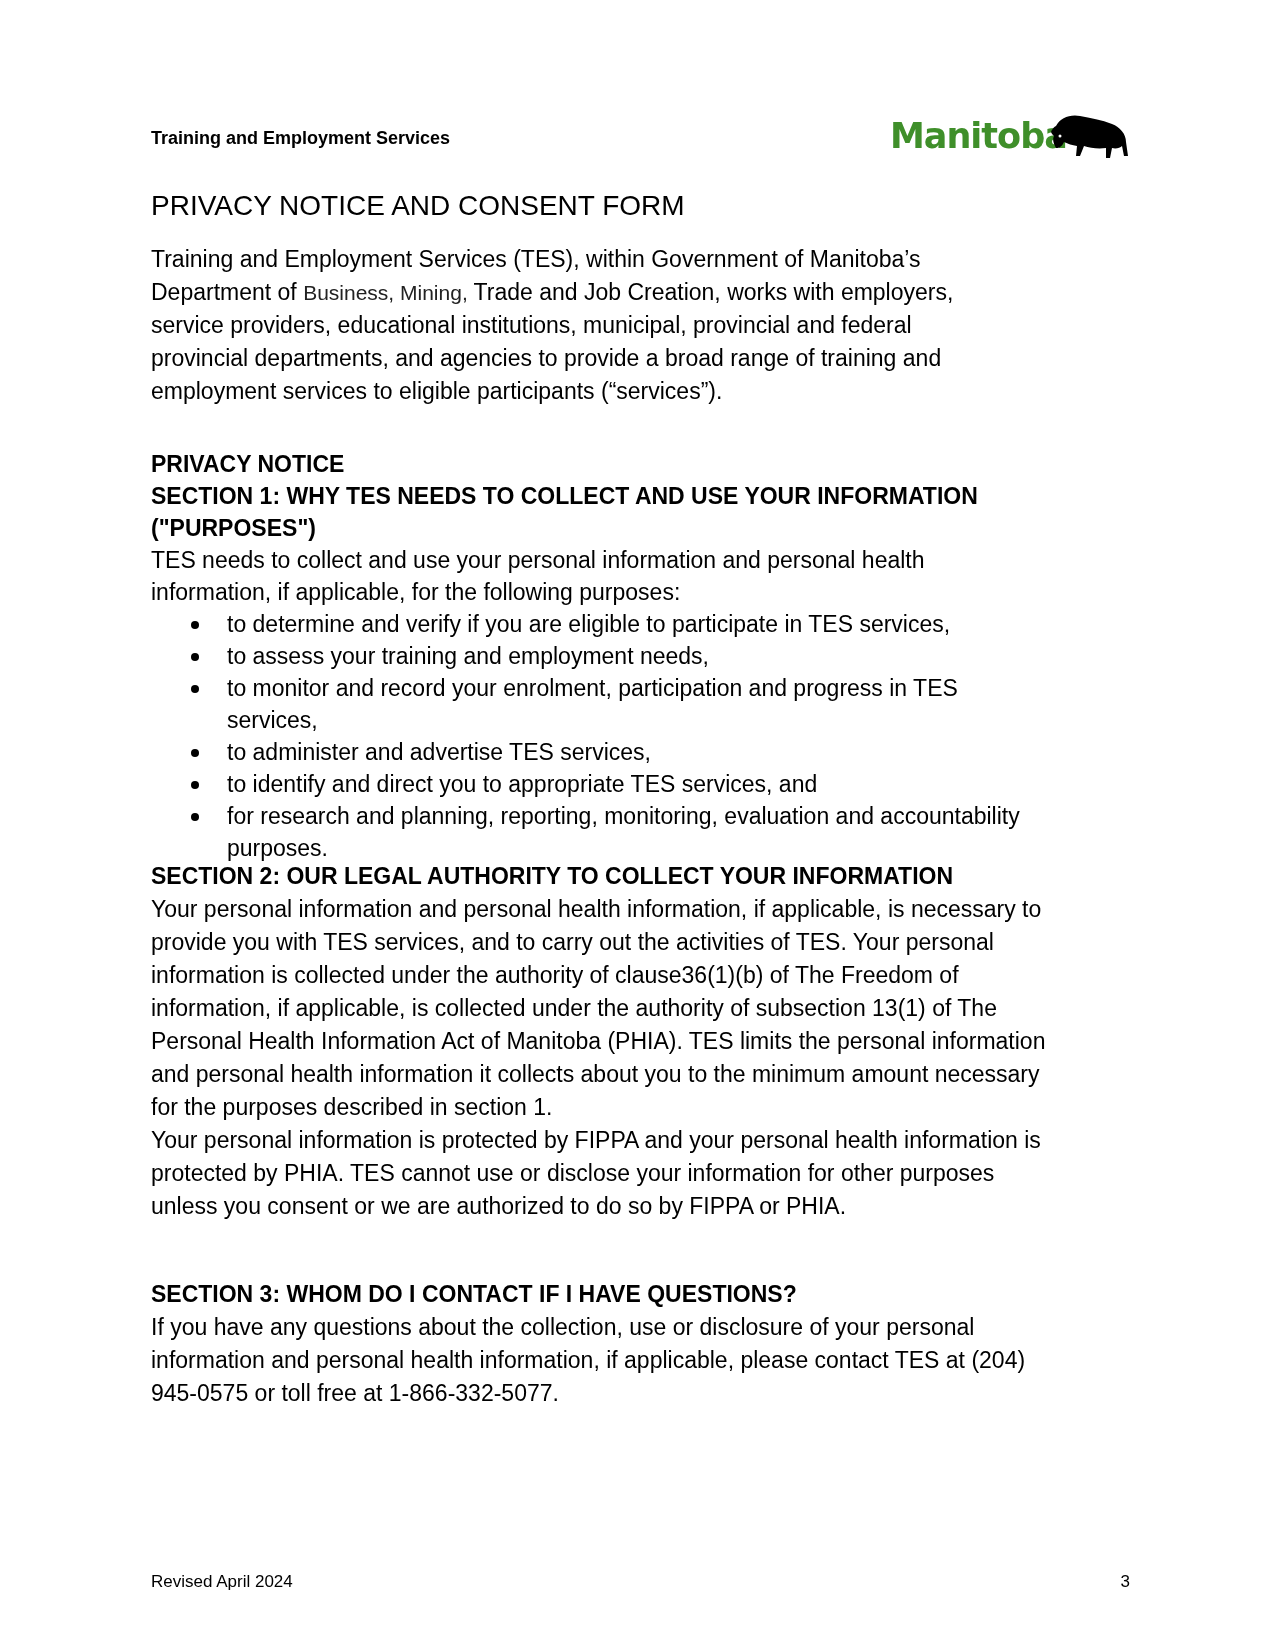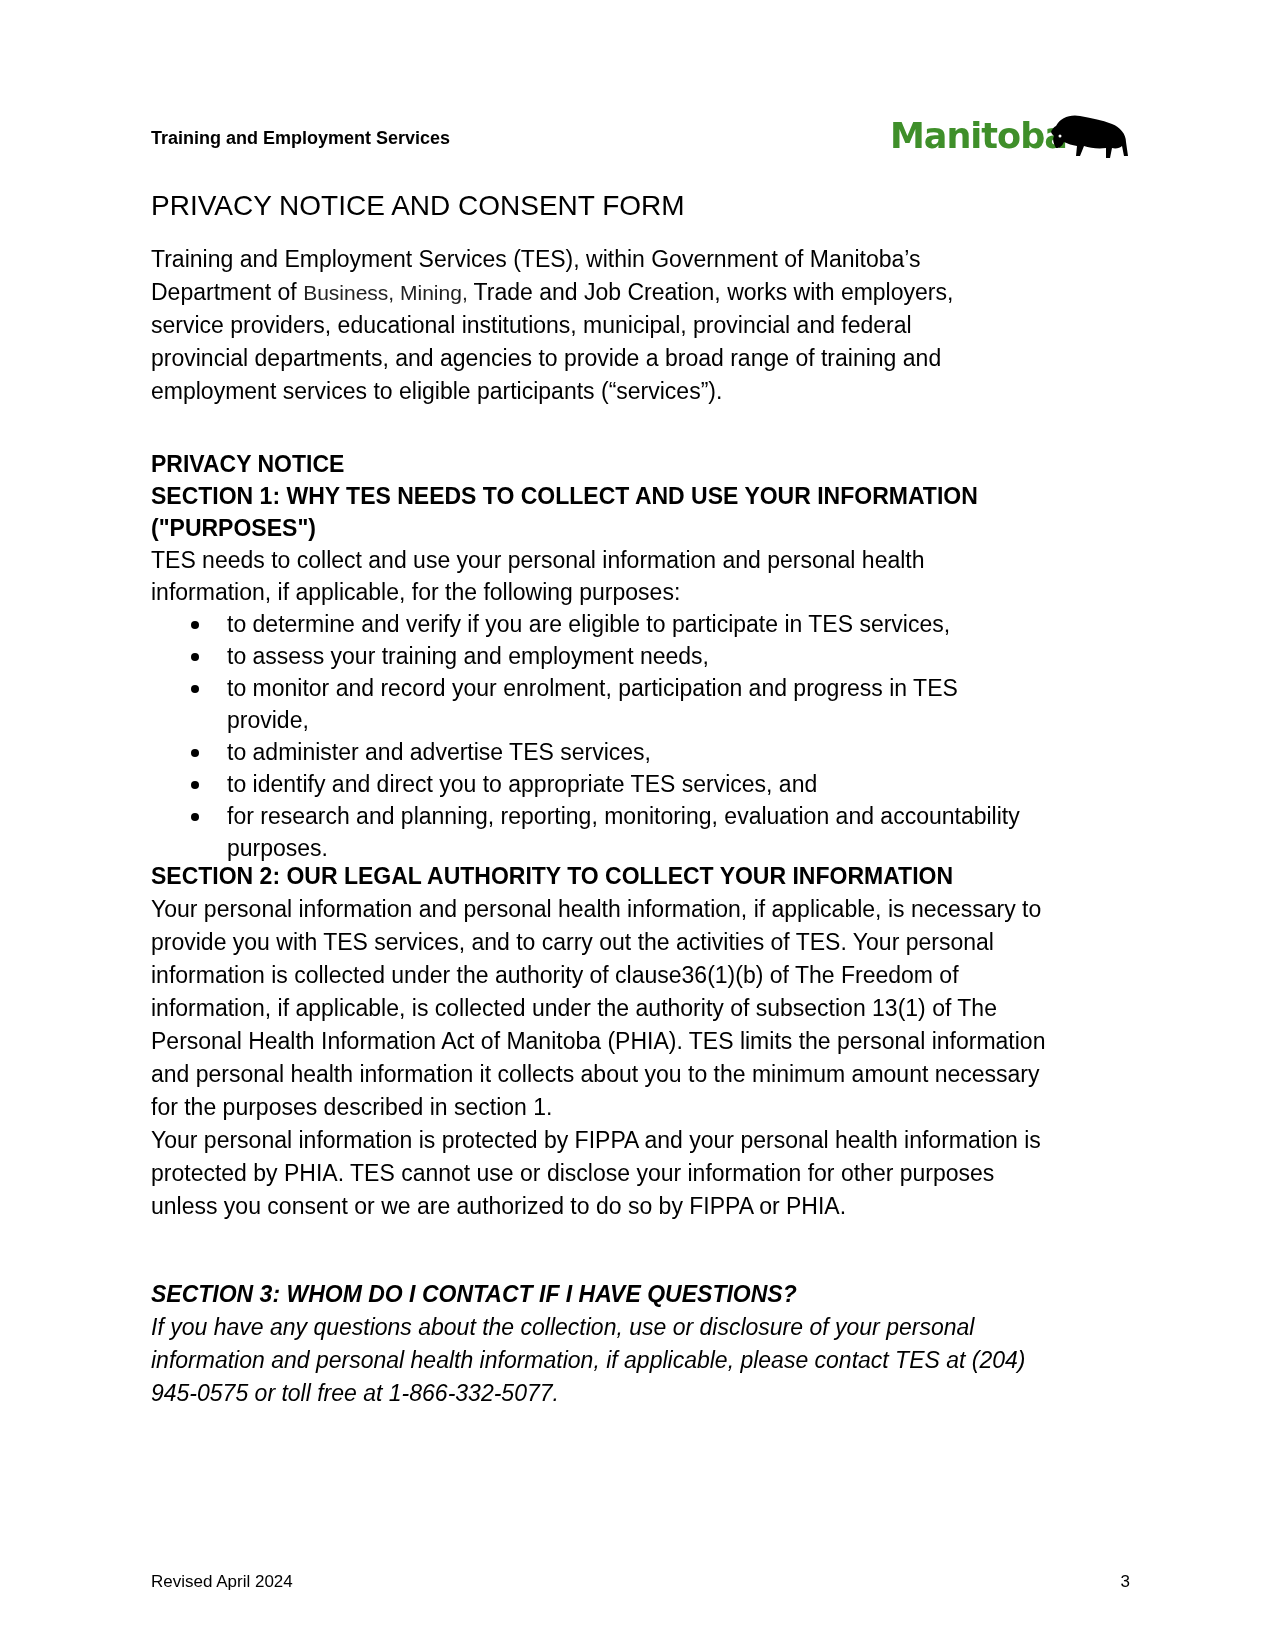--- a/index.html
+++ b/index.html
@@ -16,21 +16,21 @@
   .intro { top: 243px; }
   .intro .alt { font-family: Liberation Sans, sans-serif; font-size: 21px; color: #222; }
   .line { display: block; white-space: nowrap; }
   .h { font-weight: bold; }
   .s1 { top: 448px; line-height: 32px; }
   .bullets { list-style: none; margin: 0; padding: 0; }
   .bullets li { position: relative; padding-left: 76px; }
   .bullets li .dot { position: absolute; left: 40px; top: 13px; width: 8px; height: 8px;
                      border-radius: 50%; background: #000; }
   .s2 { top: 860px; }
-  .s3 { top: 1278px; font-style: italic; }
+  .s3 { top: 1278px; }
   .footer-left { left: 151px; top: 1572px; font-size: 17px; white-space: nowrap; }
   .footer-right { right: 145px; top: 1572px; font-size: 17px; }
 </style>
 </head>
 <body>
 
 <div class="abs hdr-small">Training and Employment Services</div>
 
 <div class="abs logo">
   <span class="logo-word">Manitoba</span>
@@ -61,21 +61,21 @@
         <span class="dot"></span>
         <span class="line">to determine and verify if you are eligible to participate in TES services,</span>
       </li>
     <li>
         <span class="dot"></span>
         <span class="line">to assess your training and employment needs,</span>
       </li>
     <li>
         <span class="dot"></span>
         <span class="line">to monitor and record your enrolment, participation and progress in TES</span>
-        <span class="line">provide,</span>
+        <span class="line">services,</span>
       </li>
     <li>
         <span class="dot"></span>
         <span class="line">to administer and advertise TES services,</span>
       </li>
     <li>
         <span class="dot"></span>
         <span class="line">to identify and direct you to appropriate TES services, and</span>
       </li>
     <li>

